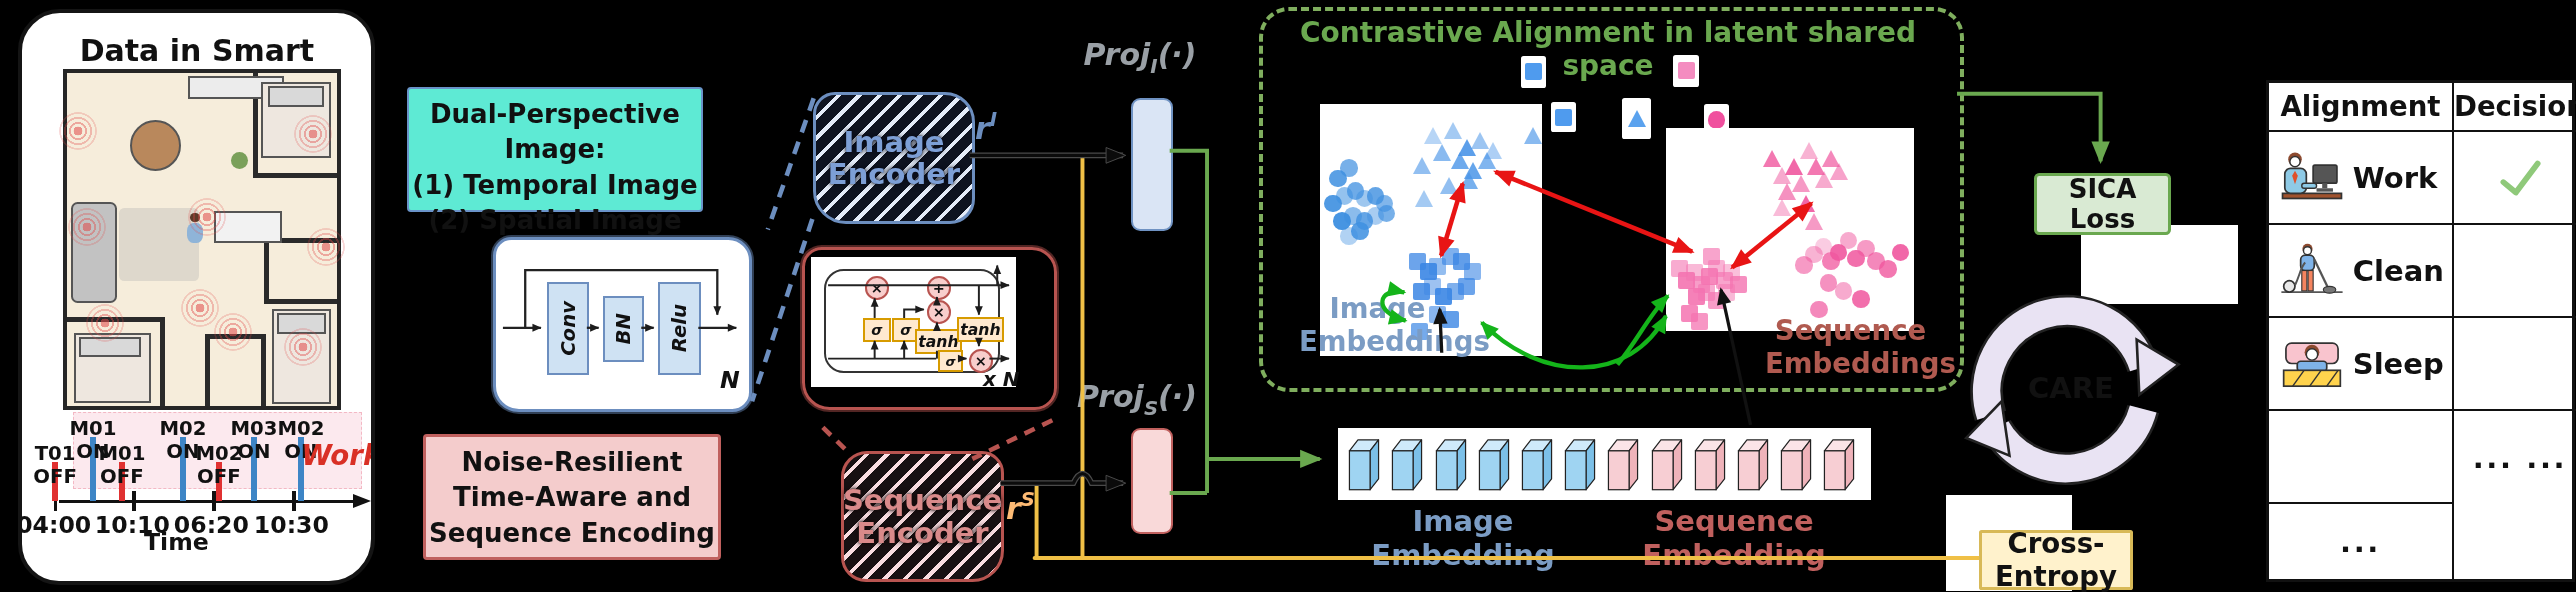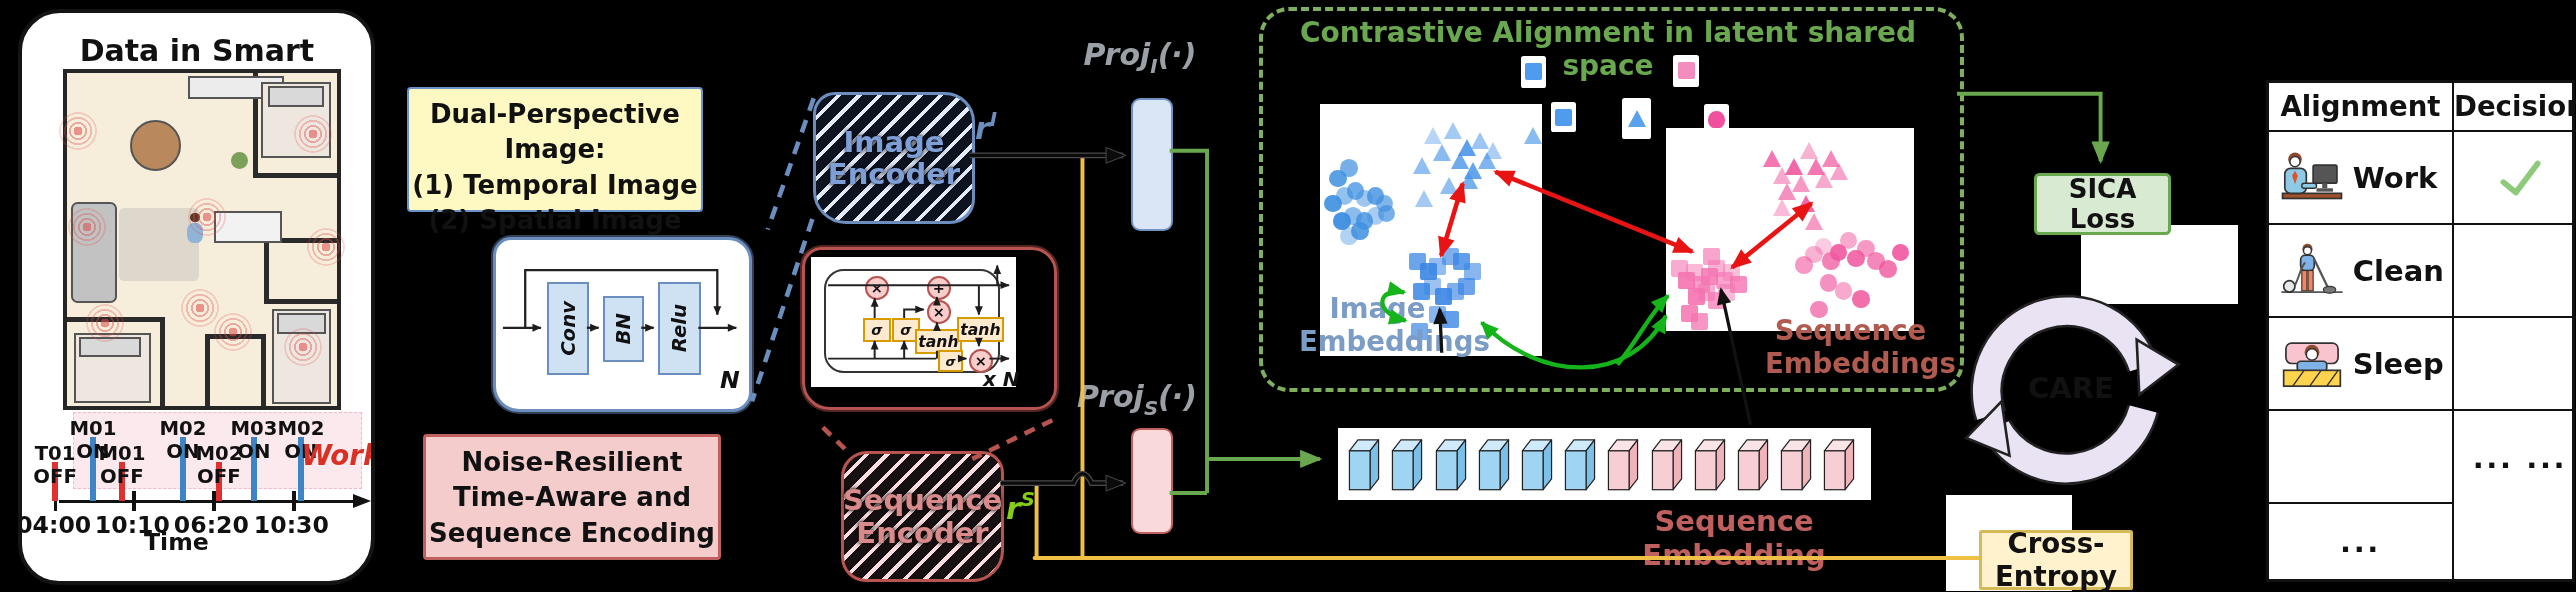--- a/index.html
+++ b/index.html
@@ -22,21 +22,21 @@
        rgba(224,72,72,0) 53% 63%,rgba(224,72,72,.22) 64% 70%,rgba(224,72,72,0) 71%);}
   
   .tl-band{position:absolute;background:#fce9ee;border:1.3px dashed #f3b8c4;}
   .tl-bar{position:absolute;width:5.9px;}
   .tl-lbl{position:absolute;width:85px;text-align:center;font-size:19.7px;font-weight:bold;color:#111;}
   .tl-tick{position:absolute;width:3.3px;height:19.7px;background:#111;}
   .tl-ticklbl{position:absolute;width:98px;text-align:center;font-size:23.6px;font-weight:bold;}
   
   .info{position:absolute;border-radius:3.9px;font-weight:bold;font-size:26px;line-height:1.36;
         text-align:center;padding-top:7.9px;}
-  .info-blue{background:#fef9c3;border:2.6px solid #6a93c9;}
+  .info-blue{background:#5eead4;border:2.6px solid #6a93c9;}
   .info-pink{background:#f4cccc;border:3.3px solid #c0605e;}
   
   .sketch{position:absolute;background:#fff;}
   .enc{position:absolute;font-weight:bold;font-size:29px;line-height:1.12;}
   .enc-inner{width:100%;height:100%;display:flex;flex-direction:column;align-items:center;justify-content:center;}
   .enc-blue{border:3.9px solid #6c8ebf;border-radius:22px 30px 25px 33px;
      background:repeating-linear-gradient(135deg,#e4ecf9 0 3.9px,#0e1320 3.9px 14.4px);color:#7d9fd6;
      text-shadow:0 0 6.6px rgba(8,12,24,.95),0 0 2.6px rgba(8,12,24,.95);}
   .enc-pink{border:3.9px solid #b85450;border-radius:26px 22px 31.5px 25px;
      background:repeating-linear-gradient(135deg,#f9dde1 0 3.9px,#171012 3.9px 14.4px);color:#d98a8a;
@@ -221,21 +221,21 @@
         <span>Encoder</span>
       </div>
   </div>
   <div class="enc enc-pink" style="left:841px;top:451px;width:157px;height:125px">
     <div class="enc-inner">
         <span>Sequence</span>
         <span>Encoder</span>
       </div>
   </div>
   <div class="rlbl" style="left:975px;top:108px;color:#6c8ebf"><span>r</span><span class="sup">I</span></div>
-  <div class="rlbl" style="left:1006px;top:488px;color:#84cc16"><span>r</span><span class="sup">S</span></div>
+  <div class="rlbl" style="left:1006px;top:488px;color:#fdba74"><span>r</span><span class="sup">S</span></div>
 
   <div class="projlbl" style="left:1068px;top:37px;width:144px"><span>Proj</span><span class="sub">I</span><span>(·)</span></div>
   <div class="projbar" style="left:1131px;top:98px;width:38px;height:129px;background:#dae5f5;border:2.6px solid #6f92c2"></div>
   <div class="projlbl" style="left:1065px;top:379px;width:144px"><span>Proj</span><span class="sub">S</span><span>(·)</span></div>
   <div class="projbar" style="left:1131px;top:428px;width:38px;height:102px;background:#f9d9d9;border:2.6px solid #c0605e"></div>
 
   <div class="dashbox" style="left:1259px;top:6.6px;width:697px;height:377px"></div>
   <div class="biglbl" style="left:1286px;top:15.7px;width:644px;font-size:28px;color:#6aa84f">Contrastive Alignment in latent shared space</div>
   <div class="chip" style="left:1521px;top:56px;width:25px;height:31.5px">
       <span class="mk-sq" style="background:#4f9bee"></span>
@@ -407,20 +407,21 @@
         <polygon points="4,26 18,8 52,8 38,26" fill="#fbe4e7" stroke="#222" stroke-width="2" stroke-linejoin="round"></polygon>
         <polygon points="38,26 52,8 52,72 38,90" fill="#efb3ba" stroke="#222" stroke-width="2" stroke-linejoin="round"></polygon>
         <rect x="4" y="26" width="34" height="64" fill="#f7ced3" stroke="#222" stroke-width="2"></rect>
       </svg></div>
       <div><svg width="34" height="58" viewBox="0 0 56 92">
         <polygon points="4,26 18,8 52,8 38,26" fill="#fbe4e7" stroke="#222" stroke-width="2" stroke-linejoin="round"></polygon>
         <polygon points="38,26 52,8 52,72 38,90" fill="#efb3ba" stroke="#222" stroke-width="2" stroke-linejoin="round"></polygon>
         <rect x="4" y="26" width="34" height="64" fill="#f7ced3" stroke="#222" stroke-width="2"></rect>
       </svg></div>
     </div>
+  <div class="striplbl" style="left:1332px;top:504px;width:262px;color:#7b9cc4">Image Embedding</div>
   <div class="striplbl" style="left:1603px;top:504px;width:262px;color:#c0605e">Sequence Embedding</div>
 
   <div class="patch" style="left:2081px;top:225px;width:157px;height:79px"></div>
   <div class="patch" style="left:1946px;top:495px;width:126px;height:96px"></div>
   <div class="sica ctr" style="left:2034px;top:173px;width:131px;height:56px">SICA Loss</div>
   <div class="biglbl" style="left:2028px;top:371px;width:76px;font-size:29px;color:#111;z-index:6">CARE</div>
   <div class="ce ctr" style="left:1979px;top:530px;width:148px;height:54px;z-index:6">Cross-Entropy</div>
 
   <div class="dtable">
     <div class="thead">Alignment</div>

